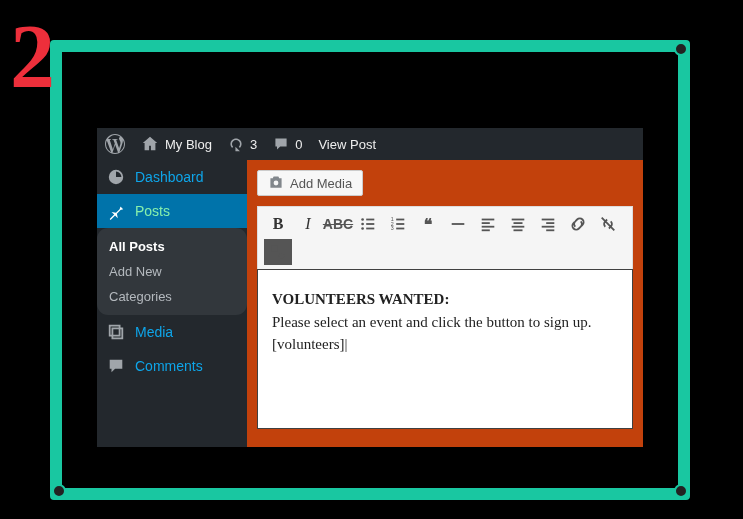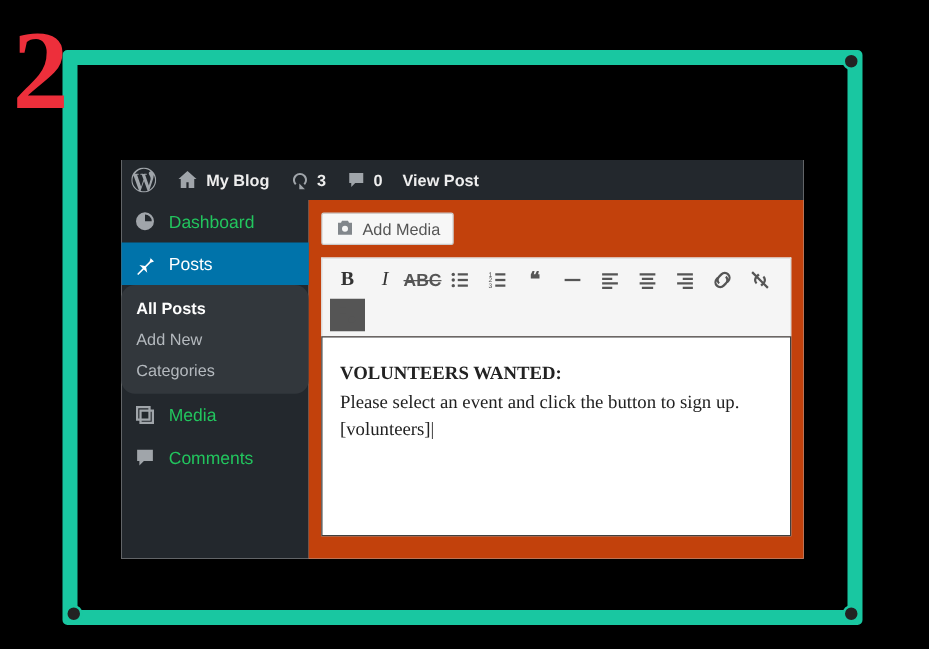--- a/index.html
+++ b/index.html
@@ -43,21 +43,20 @@
   height: 319px;
   background: #f1f1f1;
   overflow: hidden;
 }
 .adminbar {
   height: 32px;
   background: #23282d;
   color: #eee;
   display: flex;
   font-size: 13px;
-  font-weight: bold;
 }
 .adminbar .ab-item {
   display: flex;
   align-items: center;
   padding: 0 8px;
   height: 32px;
   gap: 6px;
   cursor: pointer;
 }
 .adminbar svg { width: 16px; height: 16px; fill: #a0a5aa; }
@@ -72,26 +71,26 @@
   background: #23282d;
   color: #eee;
   font-size: 14px;
 }
 .menu-item {
   display: flex;
   align-items: center;
   padding: 8px 10px;
   gap: 10px;
   cursor: pointer;
-  color: #22c55e;
+  color: #0ea5e9;
 }
 .menu-item svg { width: 18px; height: 18px; fill: #a0a5aa; }
 .menu-item.current {
   background: #0073aa;
-  color: #ffffff;
+  color: #86efac;
   position: relative;
 }
 .menu-item.current svg { fill: #fff; }
 .menu-item.current::after {
   content: "";
   position: absolute;
   right: -8px;
   top: 50%;
   margin-top: -8px;
   border: 8px solid transparent;

